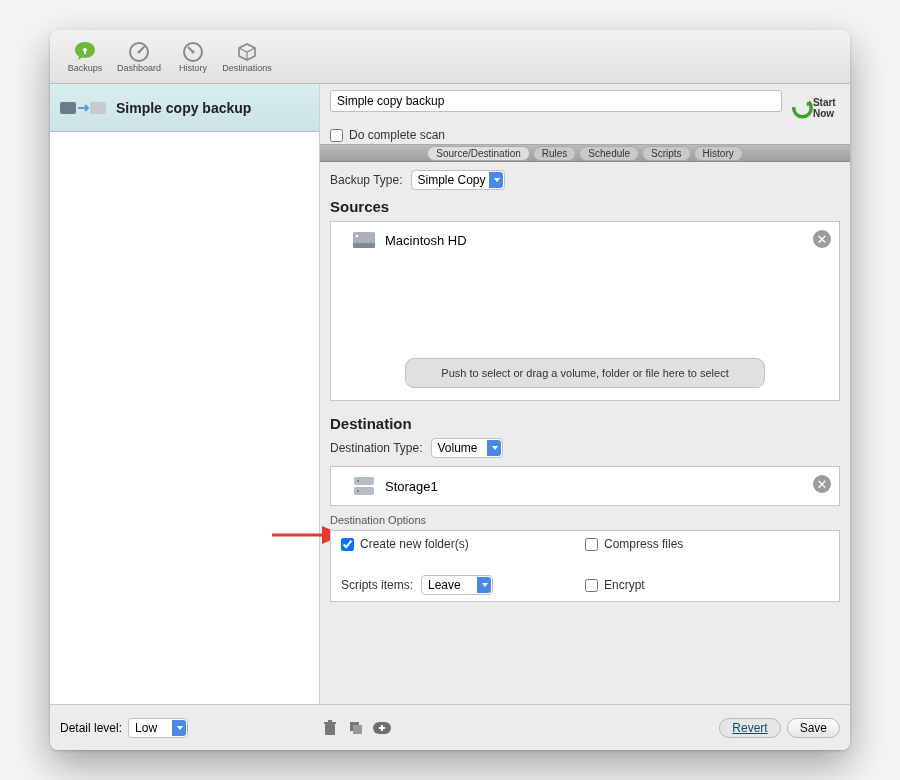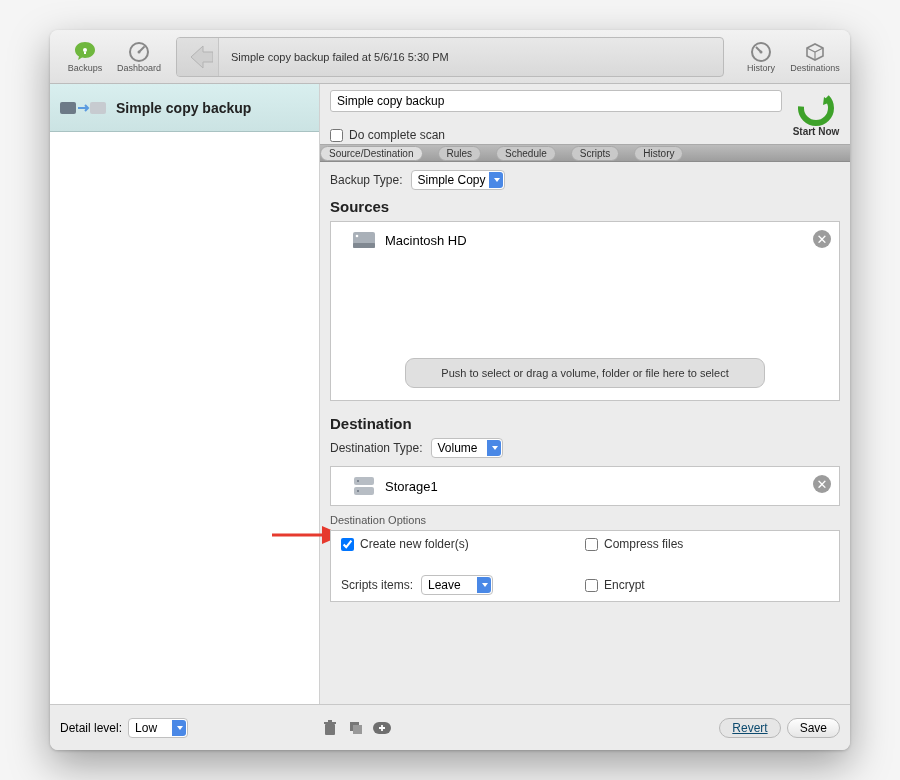--- a/index.html
+++ b/index.html
@@ -99,26 +99,26 @@
     display:flex; align-items:flex-start; gap:10px; padding:6px 10px 2px 10px;
   }
   .top-left { flex:1; display:flex; flex-direction:column; gap:16px; }
   .name-input {
     height:22px; border:1px solid #bfbfbf; border-radius:3px; padding:0 6px;
     font-size:12px; width:100%;
     background:#fff;
   }
   .chk-row { display:flex; align-items:center; gap:6px; font-size:12px; color:#333; }
   input[type=checkbox] { width:13px; height:13px; }
-  .startnow { width:48px; display:flex; flex-direction:column; align-items:center; cursor:pointer;justify-content:flex-end; }
+  .startnow { width:48px; display:flex; flex-direction:row; align-items:center; cursor:pointer;justify-content:flex-end; }
   .startnow .gic { width:36px; height:36px; }
   .startnow span { font-size:10px; color:#333; font-weight:600; }
   .tabbar {
     height:18px; background: linear-gradient(#bcbcbc, #9e9e9e);
-    display:flex; align-items:center; justify-content:flex-start; gap:15px;
+    display:flex; align-items:center; justify-content:center; gap:3px;
     border-top:1px solid #aaa; border-bottom:1px solid #8c8c8c;
   }
   .tab {
     font-size:10px;
     padding: 1px 8px;
     border-radius: 8px;
     background: #c9c9c9;
     border:1px solid #a9a9a9;
     color:#333;
     cursor:pointer;
@@ -217,28 +217,20 @@
           <svg width="24" height="22" viewBox="0 0 24 22">
               <circle cx="12" cy="12" r="9" fill="none" stroke="#888" stroke-width="2"></circle>
               <path d="M12 12 L17 7" stroke="#888" stroke-width="2" stroke-linecap="round"></path>
               <circle cx="12" cy="12" r="1.5" fill="#888"></circle>
             </svg>
         </div>
         <span>Dashboard</span>
       </div>
     </div>
 
-    <div class="notif">
-      <div class="arrowbox">
-        <svg width="30" height="30" viewBox="0 0 30 30">
-            <path d="M20 4 L8 15 L20 26 L20 20 L30 20 L30 10 L20 10 Z" fill="#cfcfcf" stroke="#b3b3b3"></path>
-          </svg>
-      </div>
-      <div class="msg">Simple copy backup failed at 5/6/16 5:30 PM</div>
-    </div>
 
     <div class="tb-right">
       <div class="tb-item">
         <div class="ic">
           <svg width="24" height="22" viewBox="0 0 24 22">
               <circle cx="12" cy="12" r="9" fill="none" stroke="#888" stroke-width="2"></circle>
               <path d="M12 12 L7 7" stroke="#888" stroke-width="2"></path>
               <circle cx="12" cy="12" r="1.5" fill="#888"></circle>
             </svg>
         </div>

